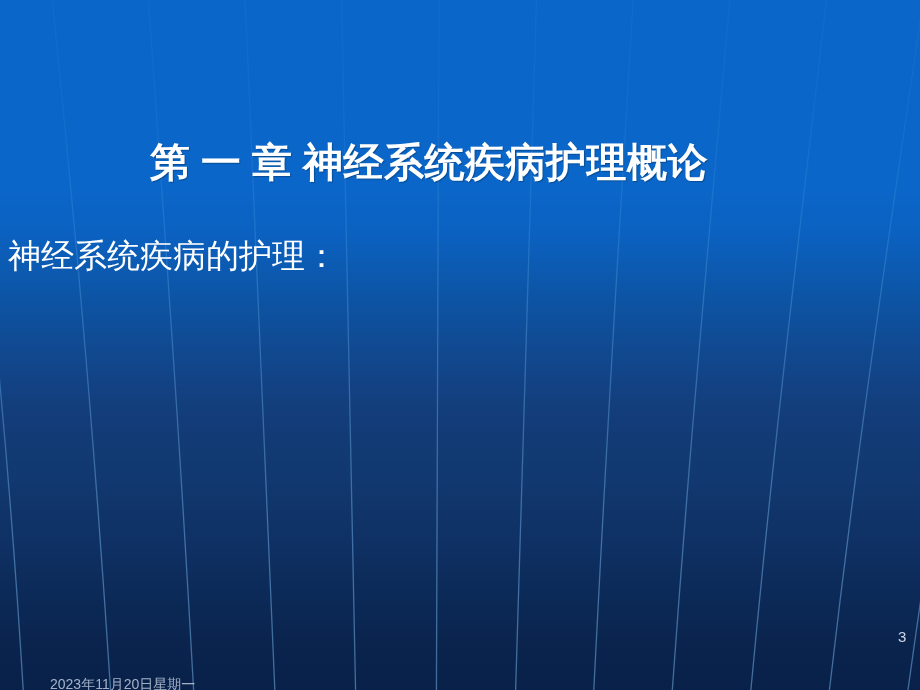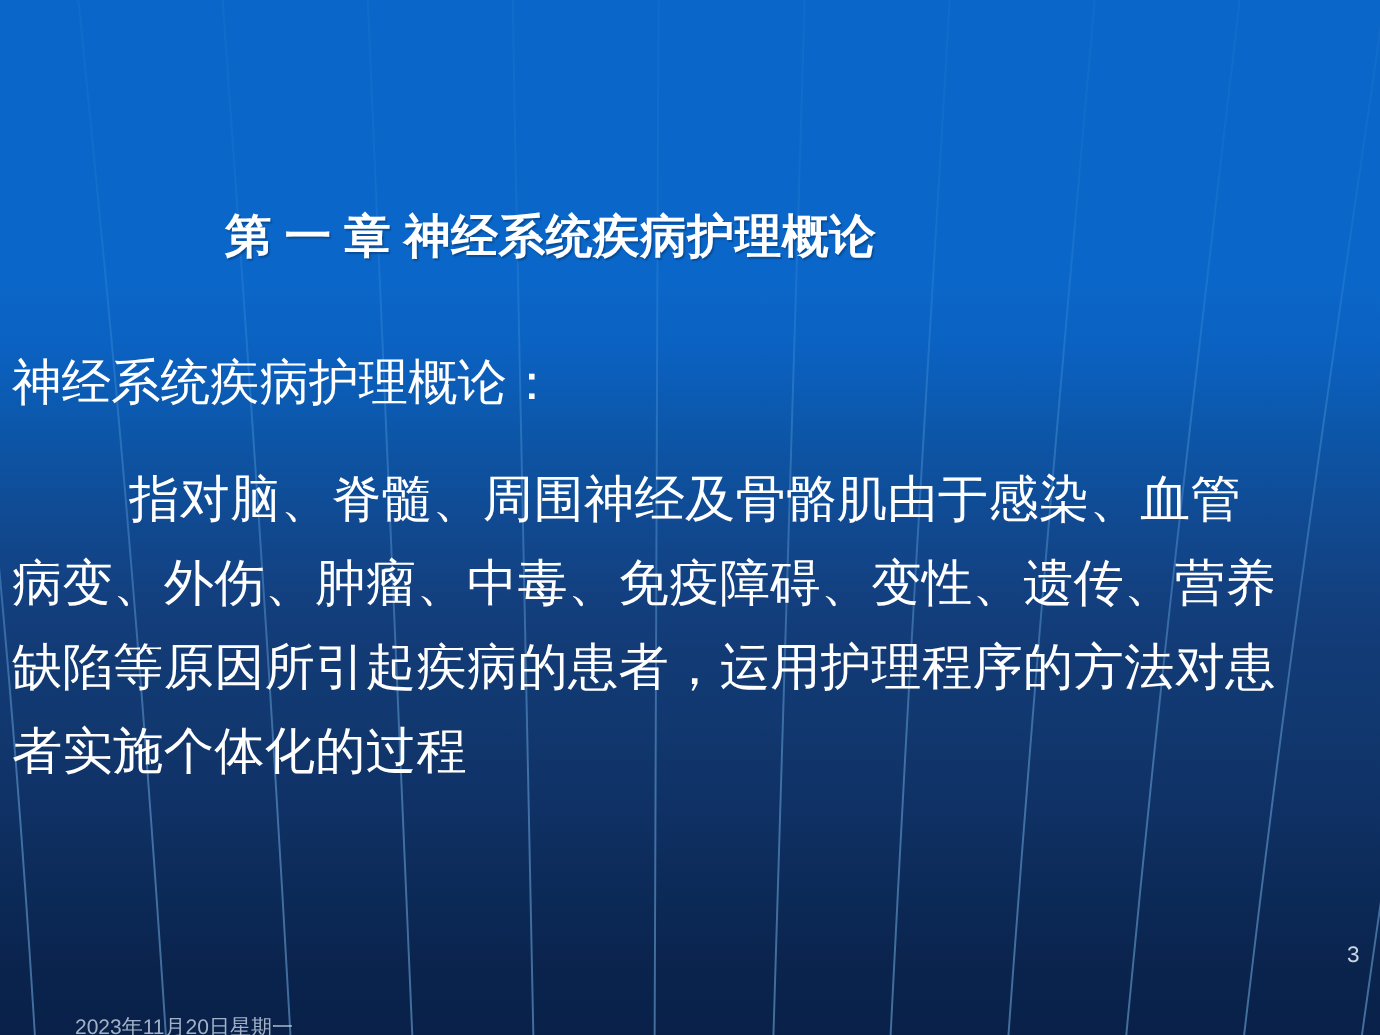--- a/index.html
+++ b/index.html
@@ -35,21 +35,21 @@
     width: 920px;
     height: 690px;
     pointer-events: none;
   }
 
   
   .title {
     position: absolute;
     left: 150px;
     top: 139px;
-    font-size: 31px;
+    font-size: 40px;
     line-height: 1.2;
     color: #ffffff;
     font-weight: bold;
     letter-spacing: 0.5px;
     white-space: nowrap;
     text-shadow: 1px 1px 1px rgba(0,0,0,0.25);
   }
 
   
   .body-block {
@@ -139,25 +139,19 @@
     <g stroke="url(#latFade)" stroke-width="1">
       <line x1="0" y1="250.5" x2="920" y2="250.5"></line>
       <line x1="0" y1="436.5" x2="920" y2="436.5"></line>
       <line x1="0" y1="624.5" x2="920" y2="624.5"></line>
     </g>
   </svg>
 
   <div class="title">第 一 章 神经系统疾病护理概论</div>
 
   <div class="body-block">
-    <div class="lead-line">神经系统疾病护理概论：</div>
-    <div class="para">
-      <span class="ln first">指对脑、脊髓、周围神经及骨骼肌由于感染、血管</span>
-      <span class="ln rest">病变、外伤、肿瘤、中毒、免疫障碍、变性、遗传、营养</span>
-      <span class="ln rest">缺陷等原因所引起疾病的患者，运用护理程序的方法对患</span>
-      <span class="ln rest">者实施个体化的过程</span>
-    </div>
+    <div class="lead-line">神经系统疾病的护理：</div>
   </div>
 
   <div class="footer-date">2023年11月20日星期一</div>
   <div class="footer-page">3</div>
 
 </div>
 
 </body></html>

